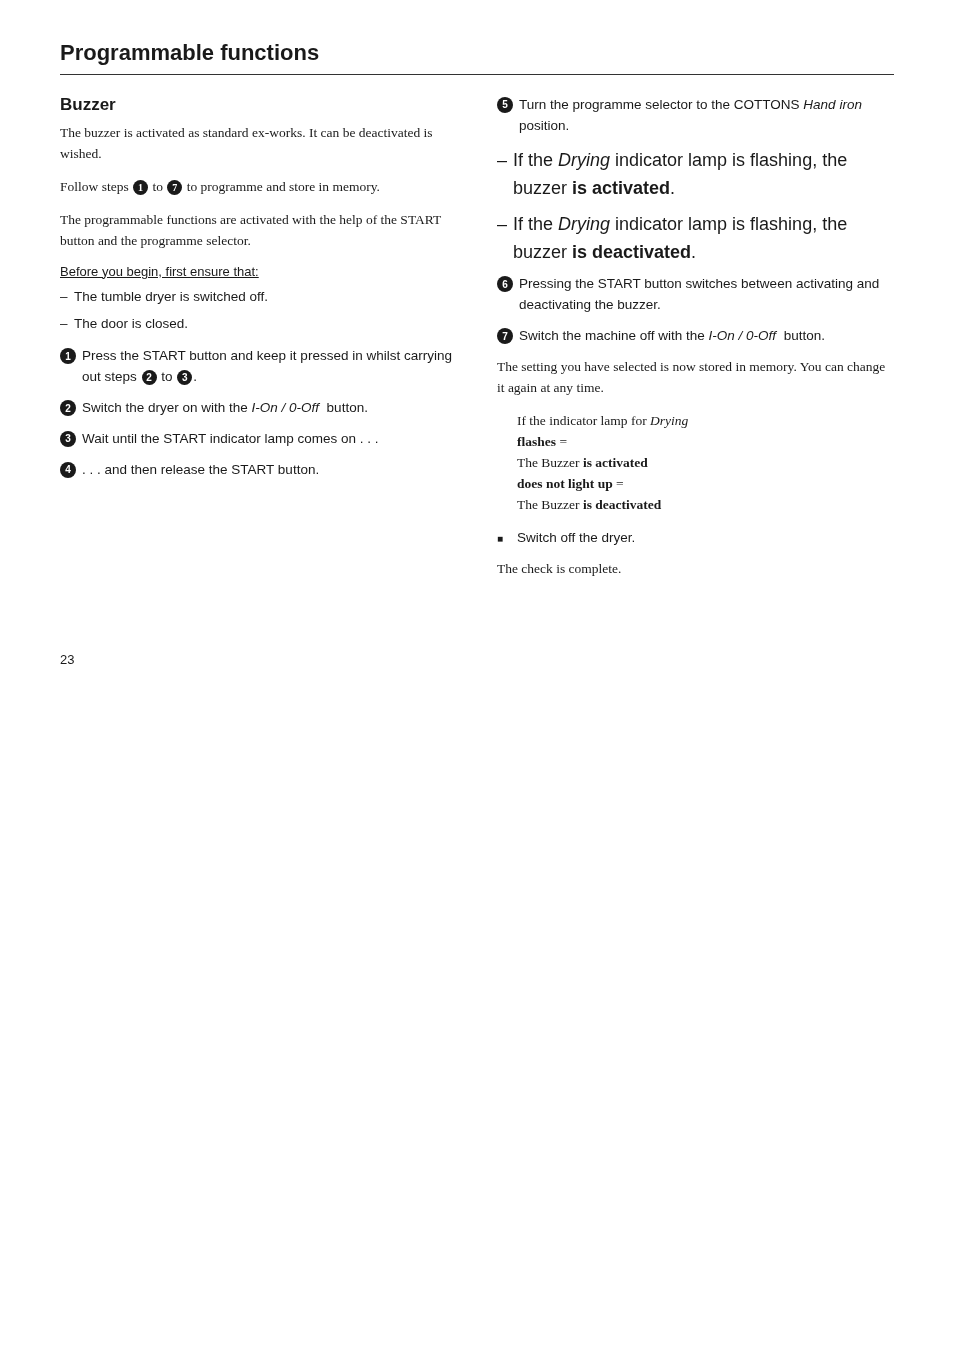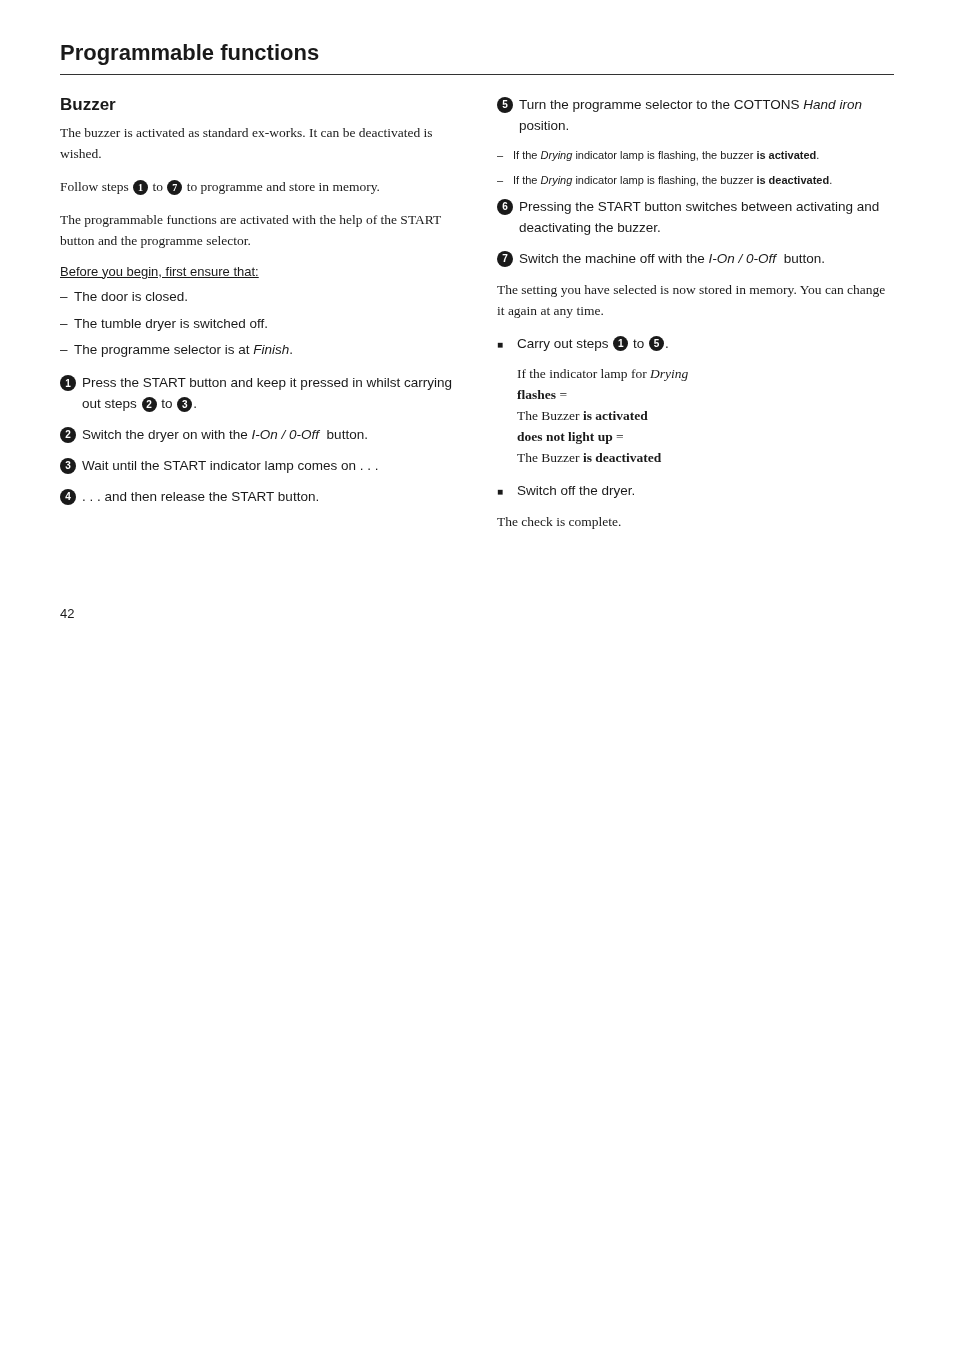--- a/index.html
+++ b/index.html
@@ -118,21 +118,21 @@
       font-size: 10px;
       font-weight: bold;
       vertical-align: middle;
       margin: 0 1px;
     }
 
     .italic { font-style: italic; }
     .bold { font-weight: bold; }
 
     .dash-item {
-      font-size: 11px;
+      font-size: 18px;
       line-height: 1.55;
       margin-bottom: 8px;
       padding-left: 16px;
       position: relative;
     }
 
     .dash-item::before {
       content: "–";
       position: absolute;
       left: 0;
@@ -184,23 +184,22 @@
       <span class="step-number-inline">1</span>
       to
       <span class="step-number-inline">7</span>
       to programme and store in memory.
     </p>
 
     <p class="body-text">The programmable functions are activated with the help of the START button and the programme selector.</p>
 
     <p class="underline-text">Before you begin, first ensure that:</p>
 
+    <div class="bullet-item">The tumble dryer is switched off.</div>
     <div class="bullet-item">The door is closed.</div>
-    <div class="bullet-item">The tumble dryer is switched off.</div>
-    <div class="bullet-item">The programme selector is at <span class="italic">Finish</span>.</div>
 
     <div class="step-item" style="margin-top: 12px;">
       <span class="step-number">1</span>
       Press the START button and keep it pressed in whilst carrying out steps
       <span class="step-number-inline">2</span>
       to
       <span class="step-number-inline">3</span>.
     </div>
 
     <div class="step-item">
@@ -241,39 +240,33 @@
     </div>
 
     <div class="step-item">
       <span class="step-number">7</span>
       Switch the machine off with the <span class="italic">I-On / 0-Off</span>&nbsp; button.
     </div>
 
     <p class="body-text">The setting you have selected is now stored in memory. You can change it again at any time.</p>
 
 
-    <div class="square-bullet-item">
-      Carry out steps
-      <span class="step-number-inline">1</span>
-      to
-      <span class="step-number-inline">5</span>.
-    </div>
 
     <div class="indented-block">
       <p class="body-text">
         If the indicator lamp for <span class="italic">Drying</span><br>
         <span class="bold">flashes</span> =<br>
         The Buzzer <span class="bold">is activated</span><br>
         <span class="bold">does not light up</span> =<br>
         The Buzzer <span class="bold">is deactivated</span>
       </p>
     </div>
 
     <div class="square-bullet-item">Switch off the dryer.</div>
 
     <p class="body-text">The check is complete.</p>
 
   </div>
 </div>
 
 <div style="position: relative; margin-top: 60px;">
-  <span style="font-size: 13px;">42</span>
+  <span style="font-size: 13px;">23</span>
 </div>
 
 </body></html>

